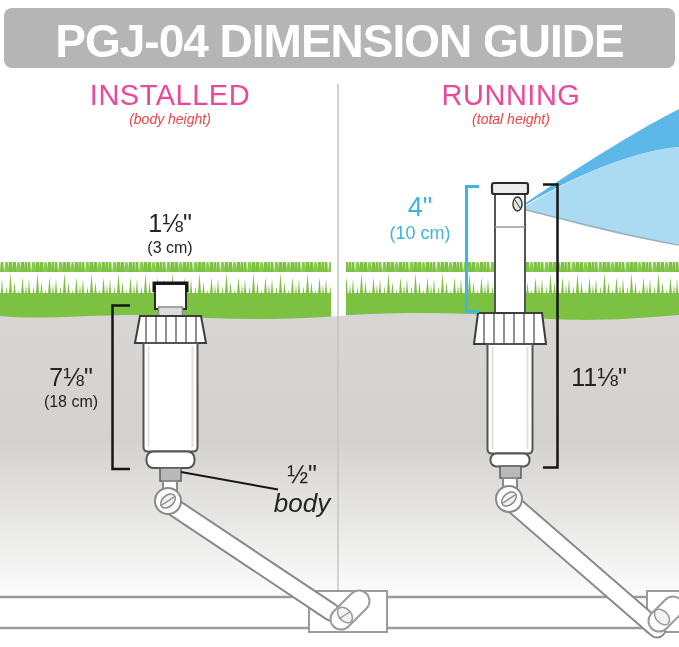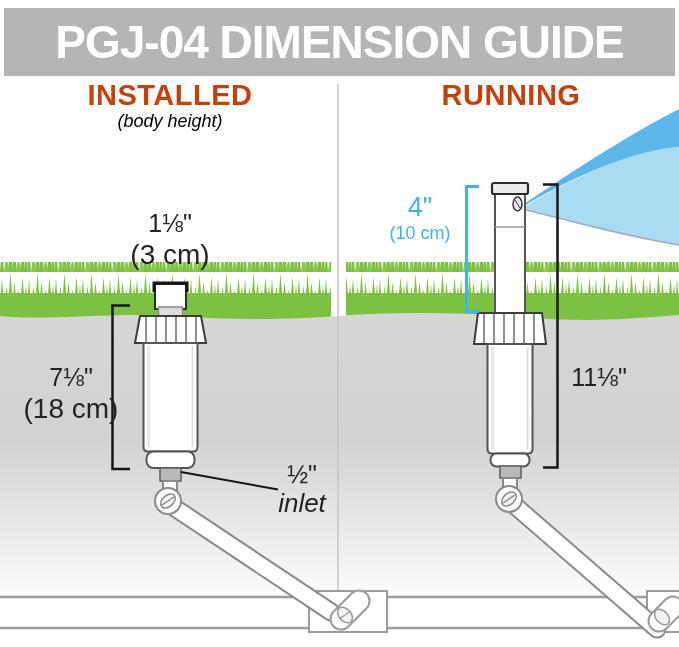--- a/index.html
+++ b/index.html
@@ -1,31 +1,31 @@
 <!DOCTYPE html>
 <html><head>
 <meta charset="utf-8">
 <style>
   html,body{margin:0;padding:0;}
   body{width:679px;height:647px;position:relative;background:#ffffff;
        font-family:"Liberation Sans",sans-serif;overflow:hidden;}
   .stage{position:absolute;inset:0;}
   svg{position:absolute;left:0;top:0;}
 
-  .banner{position:absolute;left:4px;top:8px;width:671px;height:68px;
-          background:#b5b5b5;display:flex;align-items:center;justify-content:center;}
+  .banner{position:absolute;left:4px;top:8px;width:671px;height:60px;
+          background:#b5b5b5;display:flex;align-items:flex-end;justify-content:center;border-radius:8px;}
   .banner-text{color:#ffffff;font-size:46px;font-weight:700;letter-spacing:-1px;white-space:nowrap;}
 
   .col-head{position:absolute;top:80px;width:280px;text-align:center;}
-  .col-head .h{font-size:29px;font-weight:700;color:#c2410c;letter-spacing:0.5px;line-height:1.05;display:block;}
-  .col-head .s{font-size:18px;font-style:italic;color:#000000;display:block;margin-top:1px;}
+  .col-head .h{font-size:29px;font-weight:400;color:#ec4899;letter-spacing:0.5px;line-height:1.05;display:block;}
+  .col-head .s{font-size:14px;font-style:italic;color:#ef4444;display:block;margin-top:1px;}
 
   .dim{position:absolute;text-align:center;color:#232323;}
   .dim .v{display:block;font-size:25px;line-height:1.1;}
-  .dim .m{display:block;font-size:28px;line-height:1.2;}
+  .dim .m{display:block;font-size:16px;line-height:1.2;}
   .dim .w{display:block;font-size:26px;font-style:italic;line-height:1.15;}
   .dim.cyan{color:#3fb3e3;}
   .dim.cyan .v{font-size:27px;}
   .dim.cyan .m{font-size:18px;}
 </style>
 </head>
 <body>
 
 <div class="stage">
 
@@ -149,20 +149,21 @@
 <div class="banner">
   <span class="banner-text">PGJ-04 DIMENSION GUIDE</span>
 </div>
 
 <div class="col-head" style="left:30px;">
   <span class="h">INSTALLED</span>
   <span class="s">(body height)</span>
 </div>
 <div class="col-head" style="left:371px;">
   <span class="h">RUNNING</span>
+  <span class="s">(total height)</span>
 </div>
 
 <div class="dim" style="left:110px;top:210px;width:120px;">
   <span class="v">1⅛"</span>
   <span class="m">(3 cm)</span>
 </div>
 
 <div class="dim" style="left:11px;top:364px;width:120px;">
   <span class="v">7⅛"</span>
   <span class="m">(18 cm)</span>
@@ -172,16 +173,16 @@
   <span class="v">4"</span>
   <span class="m">(10 cm)</span>
 </div>
 
 <div class="dim" style="left:539px;top:364px;width:120px;">
   <span class="v">11⅛"</span>
 </div>
 
 <div class="dim" style="left:247px;top:461px;width:110px;">
   <span class="v">½"</span>
-  <span class="w">inlet</span>
+  <span class="w">body</span>
 </div>
 
 </div>
 
 </body></html>

